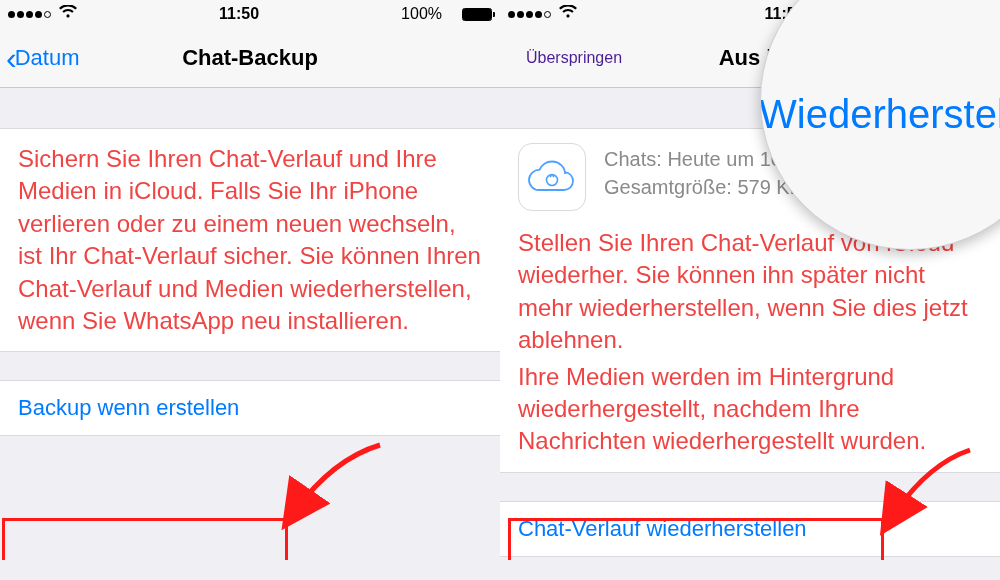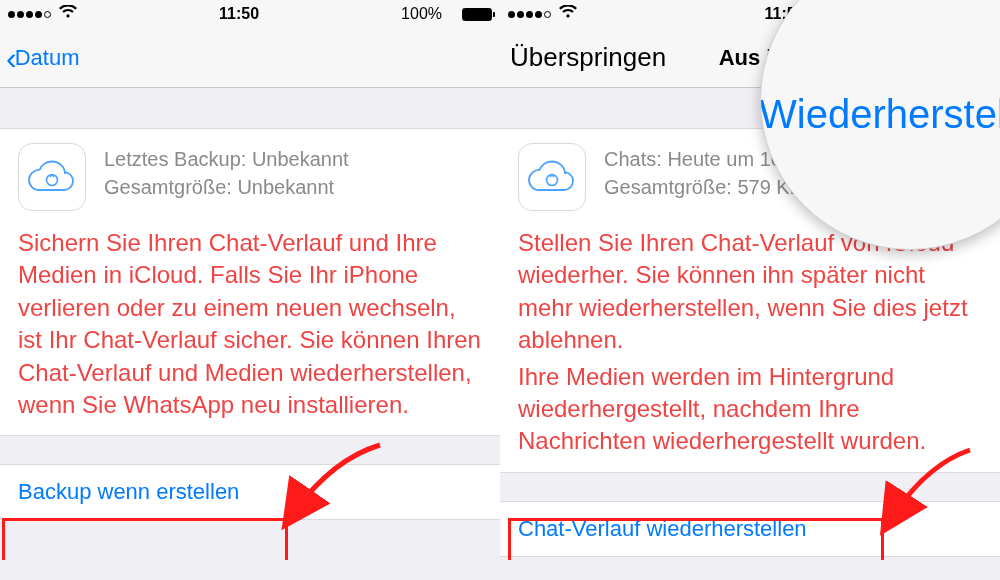--- a/index.html
+++ b/index.html
@@ -84,23 +84,23 @@
       font-weight: 300;
     }
     .nav-title {
       font-size: 22px;
       font-weight: 600;
       color: #000;
       white-space: nowrap;
     }
     .nav-left-text {
       position: absolute;
-      left: 10px;
-      color: #000000;
-      font-size: 26px;
+      left: 26px;
+      color: #4c1d95;
+      font-size: 16px;
     }
     
     .section-gap { height: 40px; }
     .card {
       background: #fff;
       border-top: 1px solid #d9d9de;
       border-bottom: 1px solid #d9d9de;
       padding: 14px 18px;
     }
     .info-row {
@@ -202,38 +202,26 @@
           <div class="battery-fill" style="width:100%"></div>
         </div>
     </div>
   </div>
 
   <div class="nav-bar">
     <div class="nav-back">
       <span class="chev">‹</span>
       <span>Datum</span>
     </div>
+    <div class="nav-title">Chat-Backup</div>
   </div>
 
   <div class="section-gap"></div>
 
   <div class="card">
-    <div class="info-row">
-      <div class="cloud-badge">
-        <svg width="50" height="38" viewBox="0 0 50 38">
-            <path d="M38 16c0-7-5.8-12.5-13-12.5-5.6 0-10.4 3.4-12.3 8.2C6.6 12 2 16.3 2 22c0 5.5 4.5 10 10 10h25c5 0 9-4 9-9 0-4.6-3.5-8.4-8-8.9z" fill="none" stroke="#4da2ff" stroke-width="1.8"></path>
-            <circle cx="25" cy="22" r="5.5" fill="none" stroke="#4da2ff" stroke-width="1.6"></circle>
-            <path d="M25 16.5l-2 2.5M25 16.5l2 2.5" stroke="#4da2ff" stroke-width="1.6" fill="none"></path>
-          </svg>
-      </div>
-      <div class="info-text">
-        <div><span>Letztes Backup:</span> <span>Unbekannt</span></div>
-        <div><span>Gesamtgröße:</span> <span>Unbekannt</span></div>
-      </div>
-    </div>
     <div class="desc">Sichern Sie Ihren Chat-Verlauf und Ihre Medien in iCloud. Falls Sie Ihr iPhone verlieren oder zu einem neuen wechseln, ist Ihr Chat-Verlauf sicher. Sie können Ihren Chat-Verlauf und Medien wiederherstellen, wenn Sie WhatsApp neu installieren.</div>
   </div>
 
   <div class="action-row">
     <span class="action-link">Backup wenn erstellen</span>
   </div>
 
   <div class="red-rect" style="left:2px; top:518px; width:286px; height:56px;"></div>
   <svg class="arrow" style="left:270px; top:440px;" width="120" height="100" viewBox="0 0 120 100">
     <defs>

